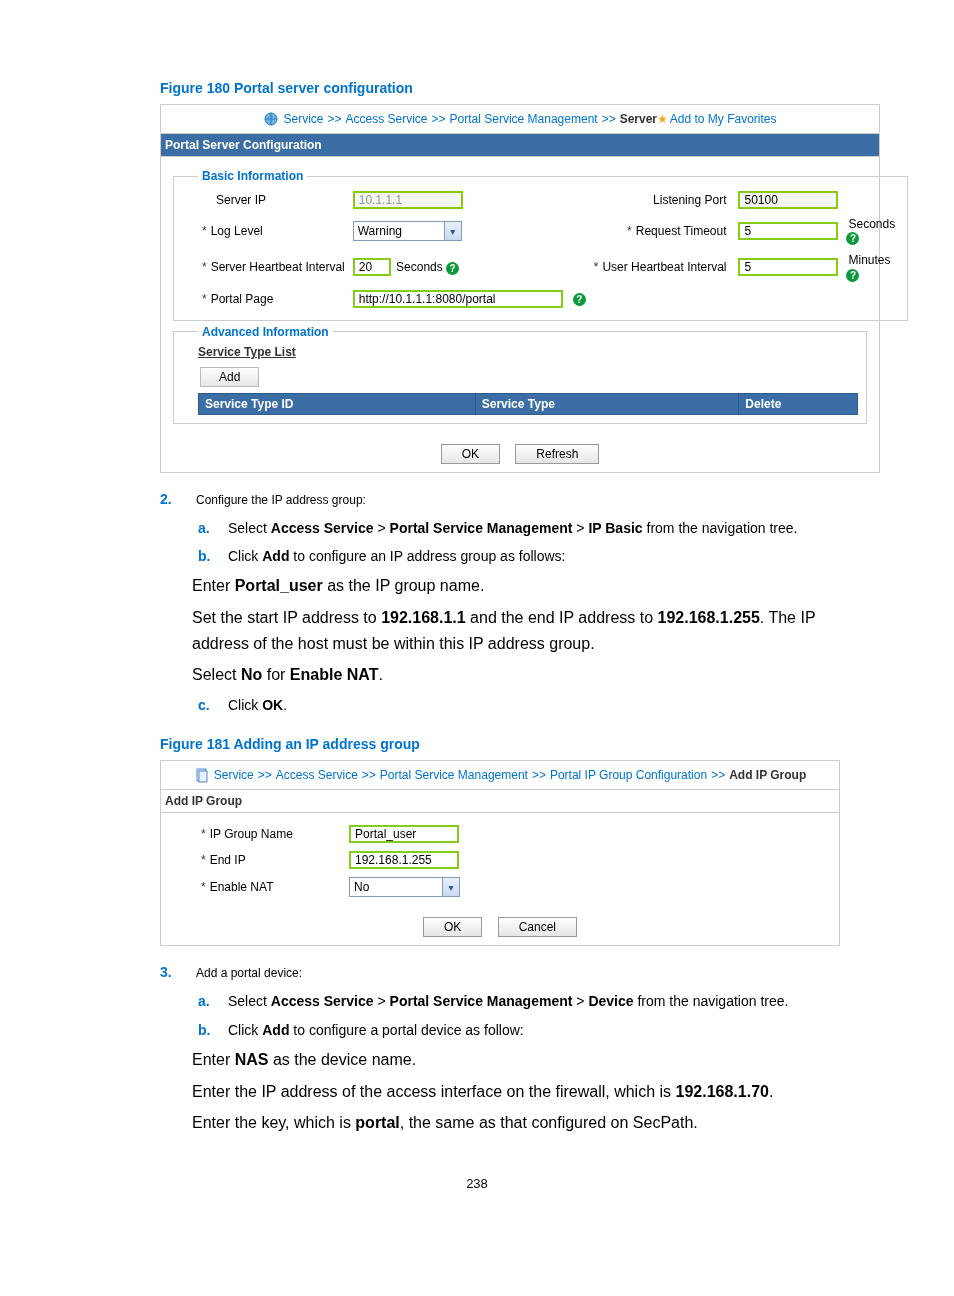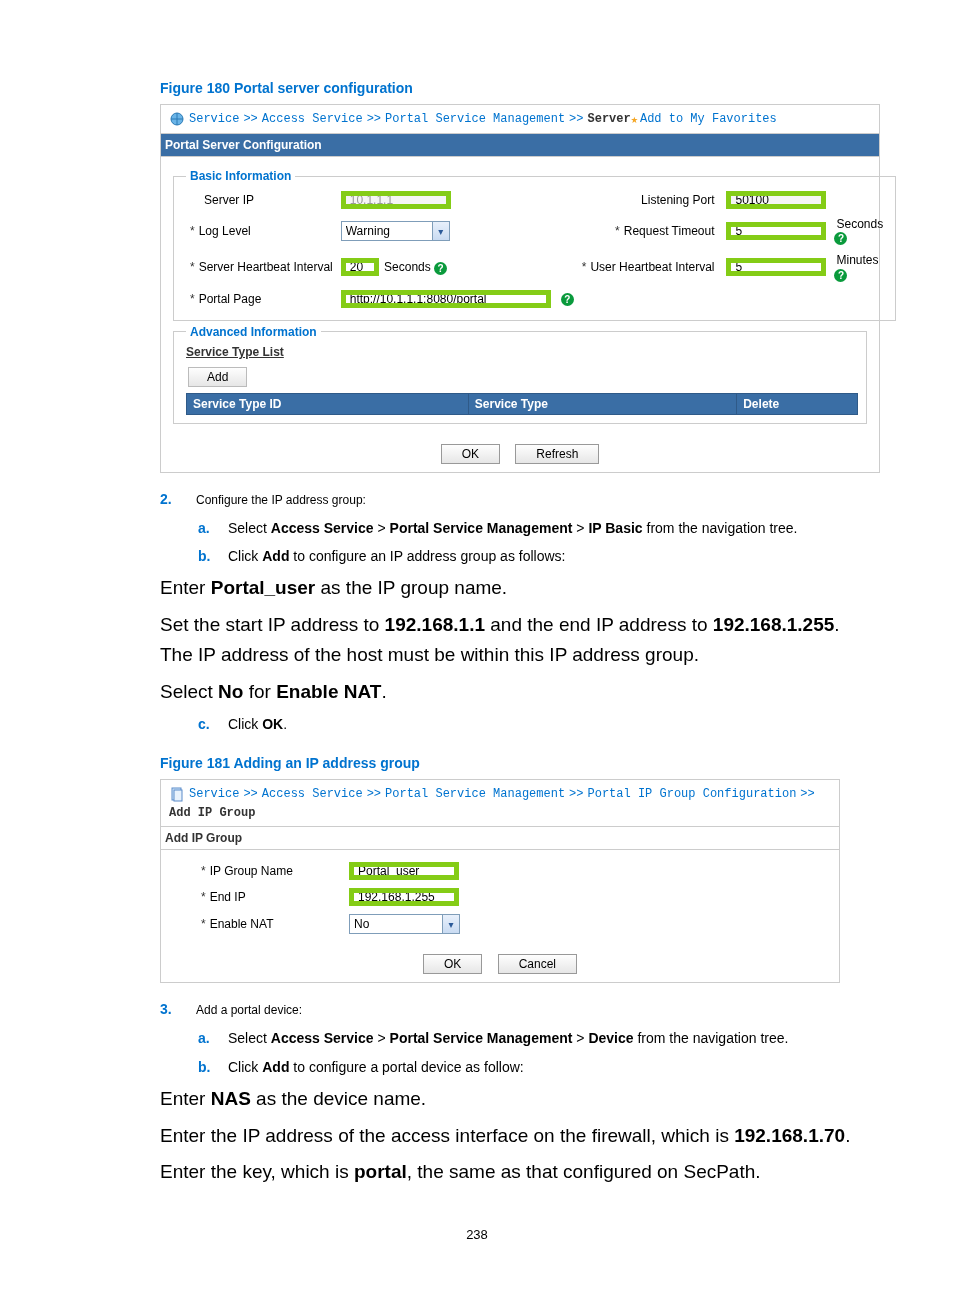--- a/index.html
+++ b/index.html
@@ -23,58 +23,57 @@
     margin-left: 60px;
     width: 720px;
     box-sizing: border-box;
     background: #fff;
     font-size: 12px;
   }
   .screenshot .breadcrumb {
     padding: 6px 8px;
     border-bottom: none;
     display: flex;
-    justify-content: flex-start;
+    justify-content: center;
     align-items: center;
-    font-family: Liberation Mono, monospace;
   }
   .breadcrumb-left { display: flex; align-items: center; gap: 4px; }
   .breadcrumb-left a { color: #0073cf; text-decoration: none; }
   .breadcrumb-left span.sep { color: #0073cf; }
   .breadcrumb-left span.current { color: #333; font-weight: bold; }
   .favorites { color: #0073cf; cursor: pointer; display:flex; align-items:center; gap:2px;}
   .panel-header {
     background: #3a6ea5;
     color: #fff;
     font-weight: bold;
     padding: 4px 4px;
     border-top: 1px solid #ccc;
     border-bottom: 1px solid #ccc;
     font-size: 12px;
   }
   .panel-body { padding: 8px 10px; }
   fieldset {
     border: 1px solid #ccc;
     margin: 4px 2px;
-    padding: 4px 8px 8px 12px;
+    padding: 4px 8px 8px 24px;
   }
   legend {
     color: #0073cf;
     font-weight: bold;
     font-size: 12px;
     padding: 0 4px;
   }
   .form-grid { display: table; width: 100%; }
   .form-row { display: table-row; }
   .cell { display: table-cell; padding: 4px 4px; vertical-align: middle; font-size: 12px; }
   .label-cell { width: 140px; white-space: nowrap; }
   .label-cell2 { width: 150px; white-space: nowrap; text-align: right; padding-right:8px;}
   .req::before { content: "*"; color: #333; margin-right: 4px; }
   input[type="text"] {
-    border: 5px solid #84cc16;
+    border: 2px solid #84cc16;
     height: 18px;
     font-size: 12px;
     padding: 0 4px;
     box-sizing: border-box;
   }
   input[disabled] { background: #f5f5f5; color: #888; }
   .unit { margin-left: 2px; }
   .help-icon {
     display: inline-block;
     width: 13px; height: 13px;
@@ -127,21 +126,21 @@
     font-size: 12px;
     cursor: pointer;
   }
   
   .step { margin: 18px 0 8px 60px; display:flex; gap:18px; }
   .step .num { color: #0073cf; font-weight: bold; font-size:14px; min-width:18px;}
   .step .txt { font-size:12px; line-height:1.5; flex:1;}
   .sub { margin: 6px 0 6px 98px; display:flex; gap:12px; font-size:14px; line-height:1.6;}
   .sub .letter { color:#0073cf; font-weight:bold; min-width:18px;}
   .sub .content { flex:1; }
-  .sub-block { margin: 6px 0 6px 60px; font-size:19px; line-height:1.6;}
+  .sub-block { margin: 6px 0 6px 92px; font-size:16px; line-height:1.6;}
   .page-number { text-align:center; font-size:13px; margin-top:40px; }
   .icon16 { width:16px; height:16px; display:inline-block; vertical-align:middle;}
   .star { color:#f5a623; }
   .small-select-wrap { position:relative; display:inline-flex; align-items:stretch; border:1px solid #7f9db9; background:#fff;}
   .small-select-wrap input { border:none; width:80px; height:18px;}
   .small-select-wrap .dd { width:16px; background:linear-gradient(#e8f0fb,#c9dbf2); border-left:1px solid #7f9db9; display:flex; align-items:center; justify-content:center; color:#2b5a99; font-size:10px; cursor:pointer;}
 </style>
 </head>
 <body>
 

